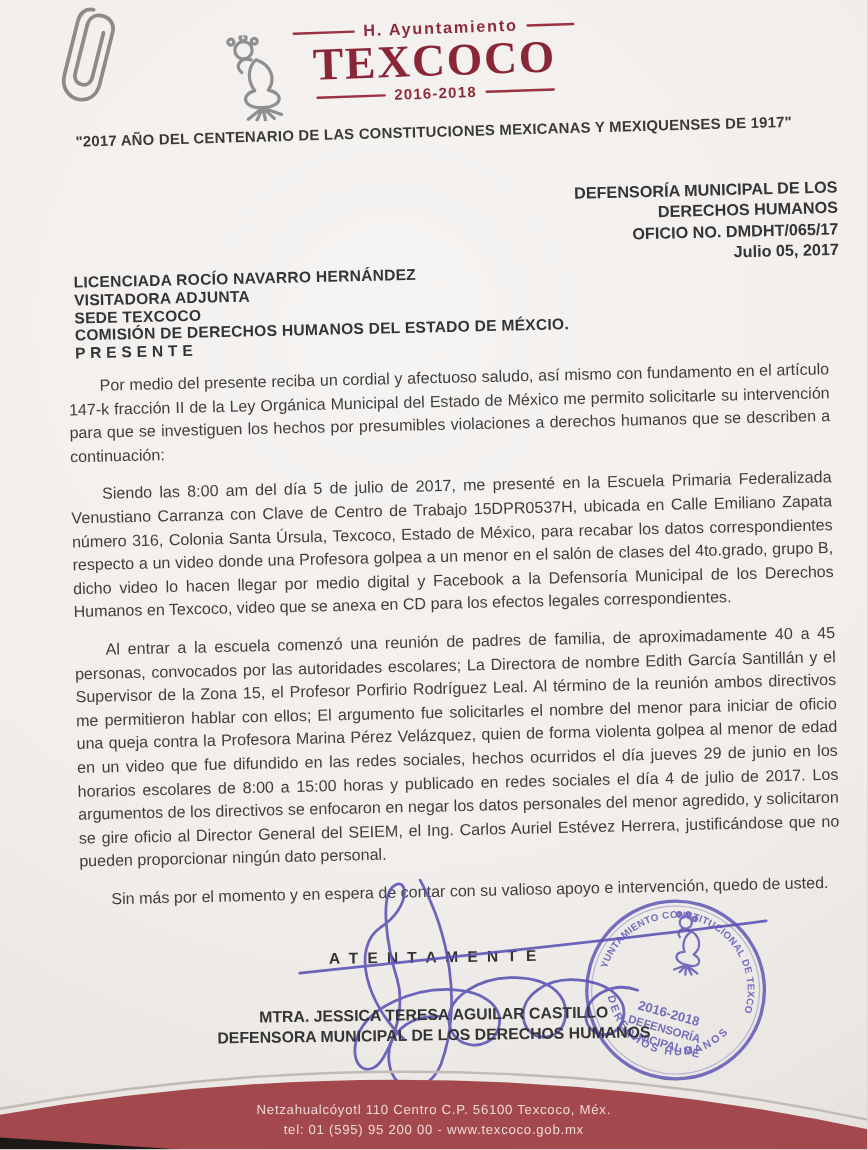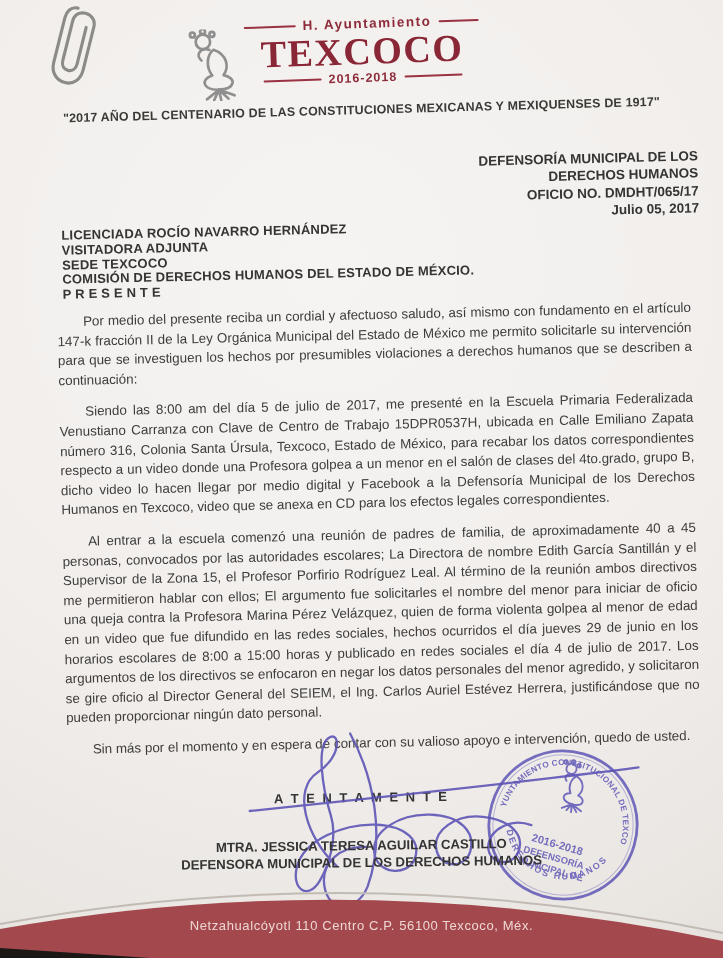--- a/index.html
+++ b/index.html
@@ -27,21 +27,21 @@
   
   .letterbody{top:305px;left:62px;width:634px;font-size:13.4px;line-height:19.6px;text-align:justify;color:#3f3d3b;transform:rotate(-1.3deg);}
   .letterbody p{margin:0 0 12px 0;text-indent:26px;}
   
   .atentamente{top:790px;left:0;width:100%;text-align:center;font-size:13px;font-weight:bold;letter-spacing:2px;color:#343434;transform:rotate(-.8deg);}
   .signer{top:838px;left:0;width:100%;text-align:center;font-size:13.2px;font-weight:bold;line-height:16.6px;color:#343434;transform:rotate(-.8deg);}
   .sig-svg{left:235px;top:712px;width:430px;height:205px;transform:rotate(-2deg);}
   .stamp-svg{left:460px;top:736px;width:205px;height:178px;}
   
   .footer-svg{left:0;bottom:0;width:723px;height:78px;}
-  .footer-text{left:0;bottom:24px;width:100%;text-align:center;color:#eed7d4;font-size:13px;line-height:16.5px;letter-spacing:.6px;}
+  .footer-text{left:0;bottom:8px;width:100%;text-align:center;color:#eed7d4;font-size:11px;line-height:16.5px;letter-spacing:.6px;}
   .clip-svg{left:46px;top:2px;width:56px;height:88px;transform:rotate(14deg);}
 </style>
 </head>
 <body>
 
 <div class="page">
 
   <svg class="abs clip-svg" viewBox="0 0 40 84">
     <path d="M15,6 C8,6 5,12 5,18 L5,62 C5,72 12,78 20,78 C28,78 34,72 34,62 L34,20 C34,13 29,9 23,9 C17,9 13,13 13,19 L13,58 C13,63 16,66 20,66 C24,66 27,63 27,58 L27,22" fill="none" stroke="#8d8b86" stroke-width="3" stroke-linecap="round" stroke-linejoin="round"></path>
   </svg>
@@ -142,15 +142,16 @@
     <div>DEFENSORA MUNICIPAL DE LOS DERECHOS HUMANOS</div>
   </div>
 
   <svg class="abs footer-svg" viewBox="0 0 723 78" preserveAspectRatio="none">
     <path d="M0,44 Q361,-22 723,53" fill="none" stroke="#c2bbb4" stroke-width="2"></path>
     <path d="M0,49 Q361,-15 723,61 L723,78 L0,78 Z" fill="#a3494d"></path>
     <path d="M0,68 L150,78 L0,78 Z" fill="#1b1816"></path>
   </svg>
   <div class="abs footer-text">
     <div>Netzahualcóyotl 110 Centro C.P. 56100 Texcoco, Méx.</div>
+    <div>tel: 01 (595) 95 200 00 - www.texcoco.gob.mx</div>
   </div>
 
 </div>
 
 </body></html>

